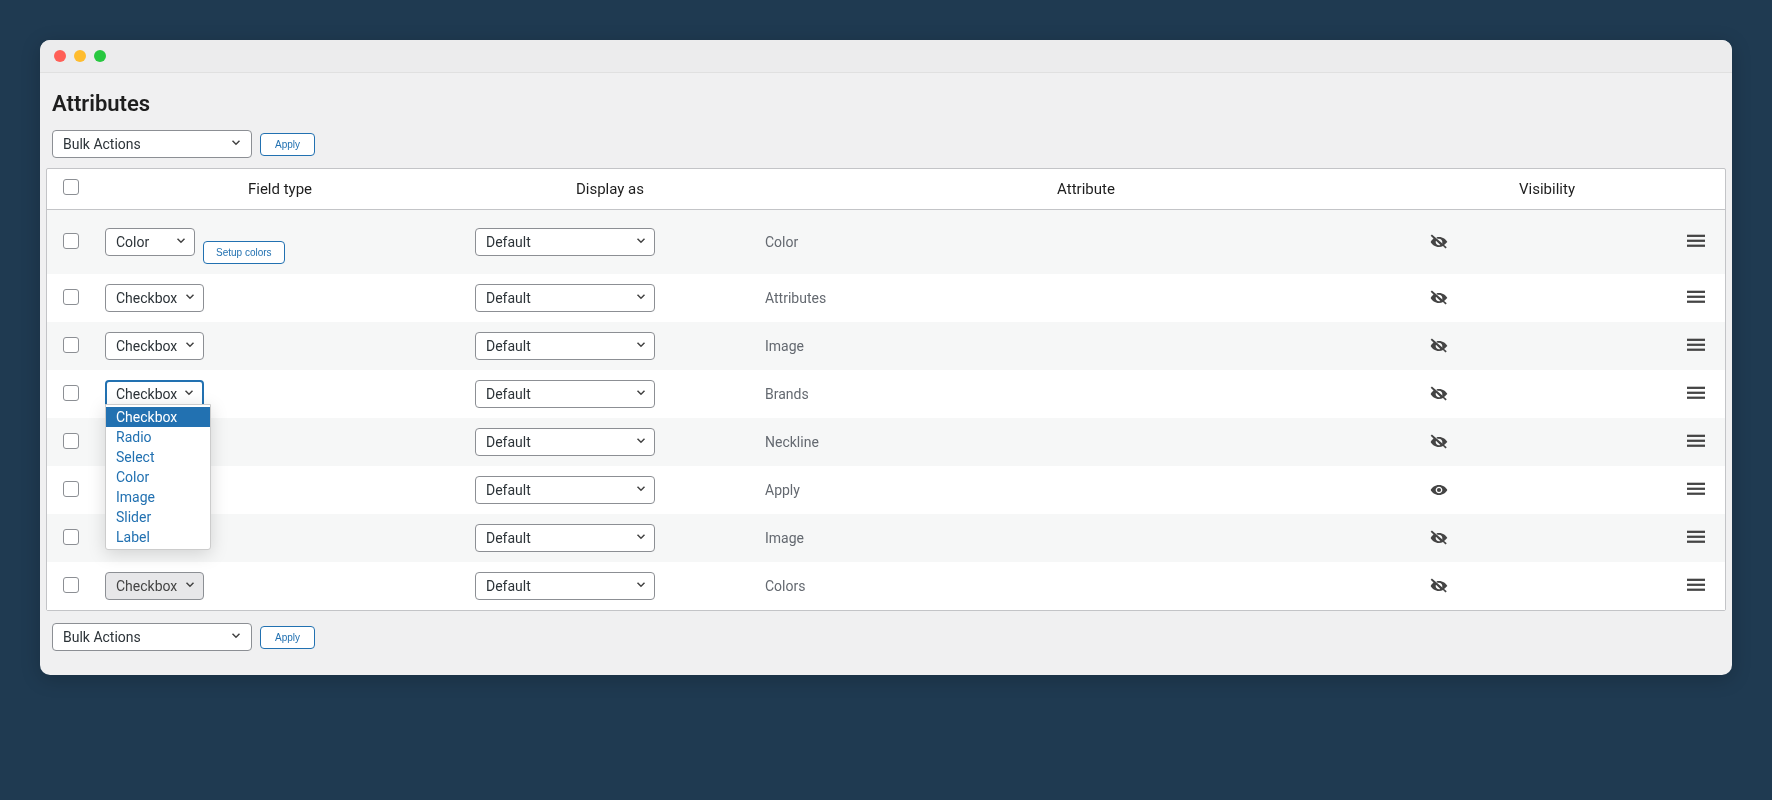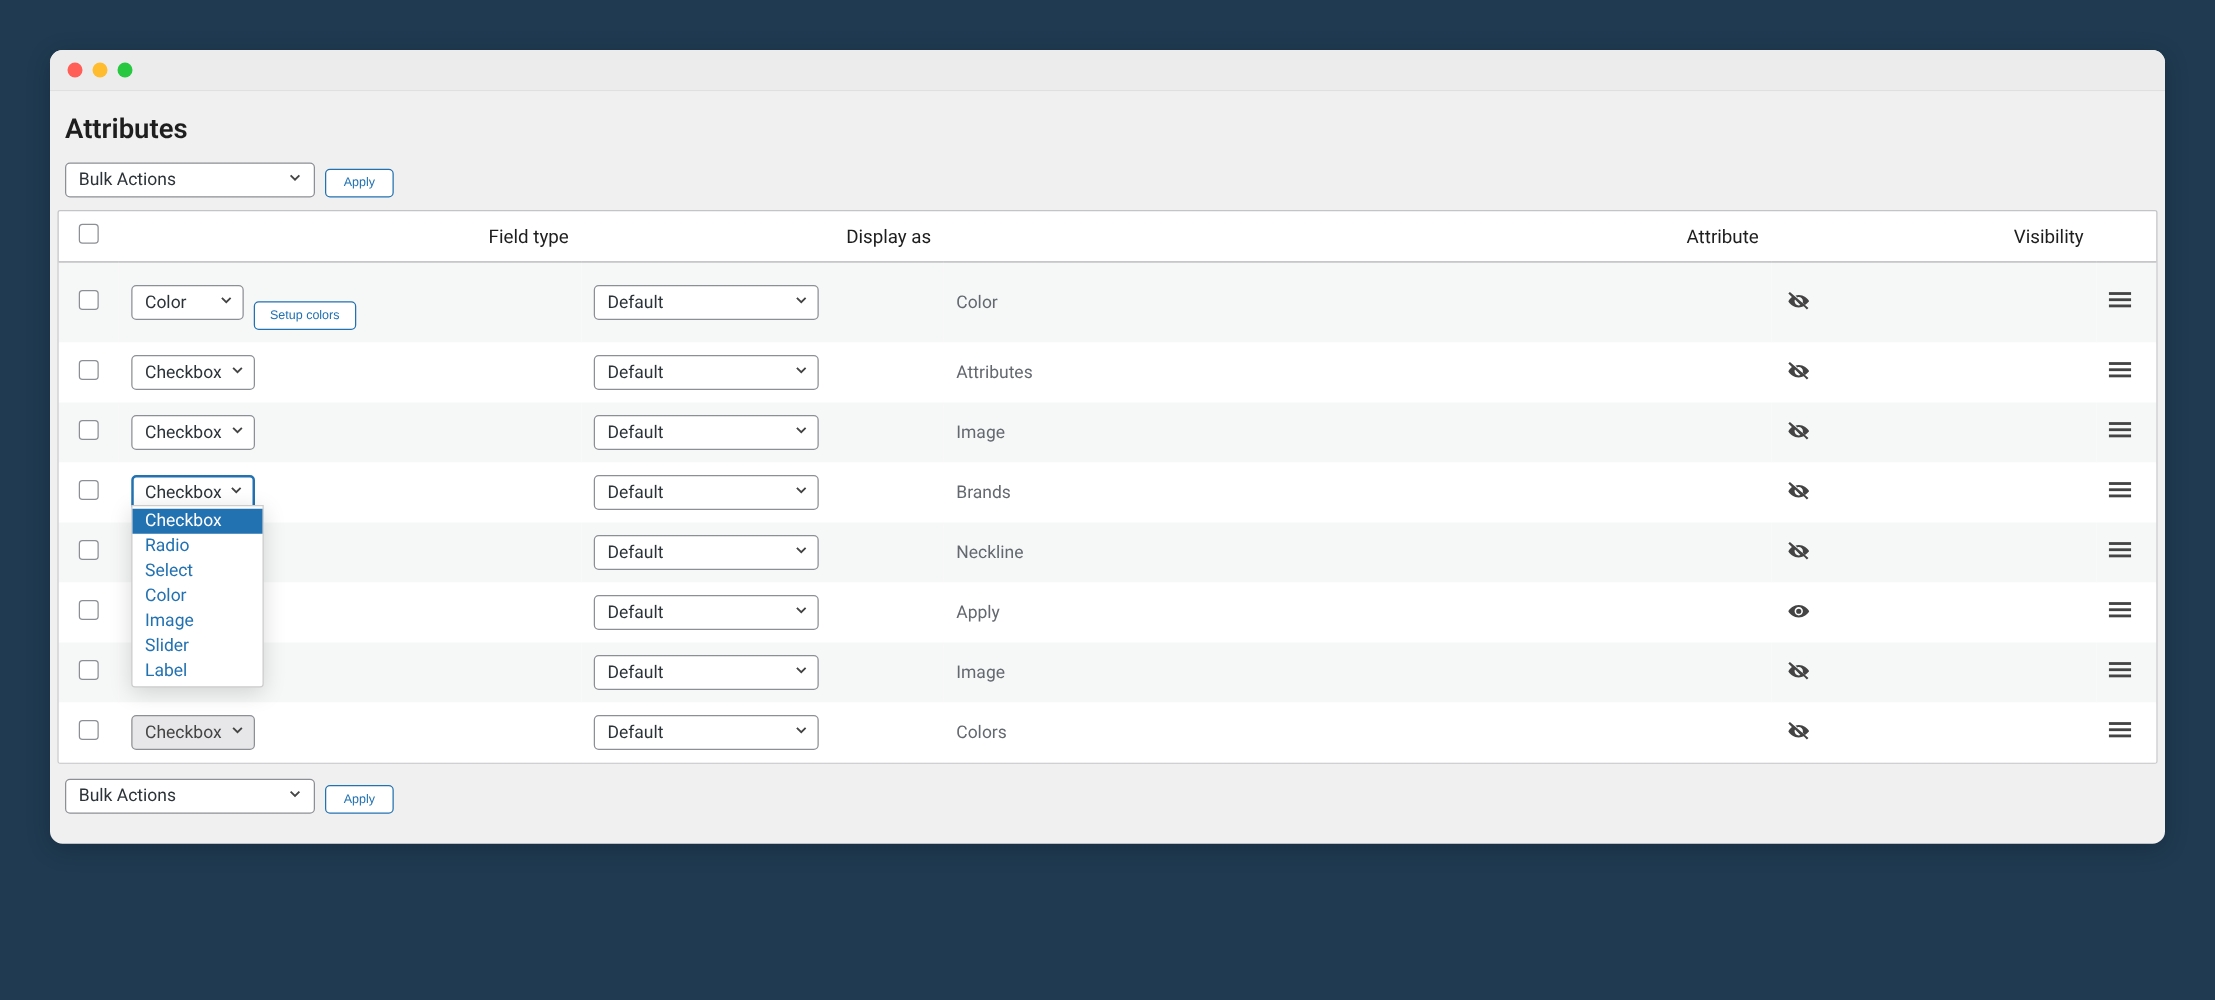--- a/index.html
+++ b/index.html
@@ -35,21 +35,21 @@
   .page-title {
     font-size: 22px;
     font-weight: 600;
     padding: 6px 6px 14px 6px;
     color: #1e1e1e;
   }
 
   .toolbar {
     display:flex;
     gap: 8px;
-    align-items:flex-end;
+    align-items:center;
     padding: 0 6px 10px 6px;
   }
 
   .select {
     background:#fff;
     border:1px solid #8c8f94;
     border-radius:4px;
     padding: 5px 28px 5px 10px;
     font-size: 14px;
     color:#2c3338;
@@ -74,21 +74,21 @@
     cursor:pointer;
   }
 
   .table-wrap {
     background:#fff;
     border:1px solid #c3c4c7;
     border-radius:2px;
   }
   table { width:100%; border-collapse: collapse; }
   thead th {
-    text-align:right;
+    text-align:center;
     font-size:15px;
     font-weight:400;
     color:#1e1e1e;
     padding: 10px 10px;
     border-bottom:1px solid #c3c4c7;
   }
   tbody tr:nth-child(odd) { background:#f6f7f7; }
   tbody tr:nth-child(even){ background:#ffffff; }
   tbody td {
     padding: 10px 10px;

